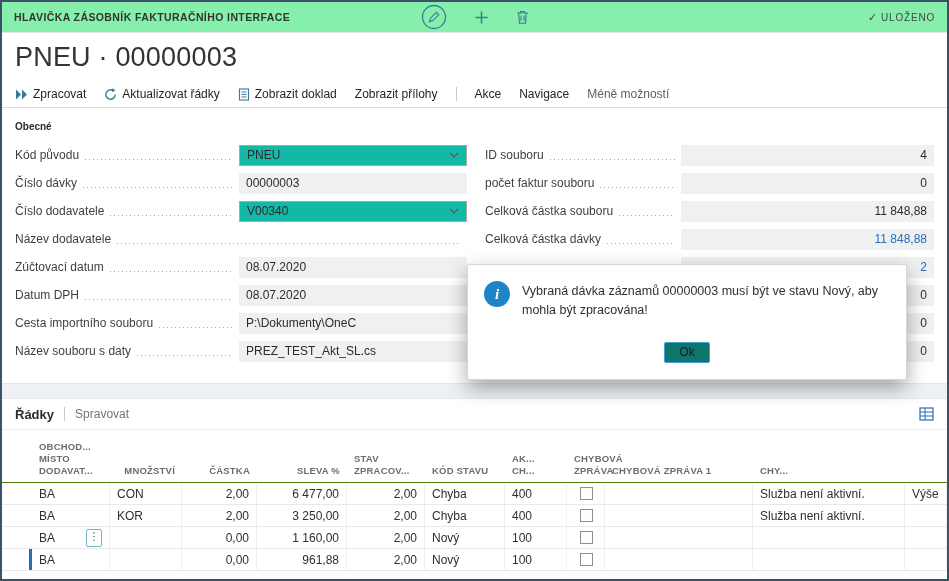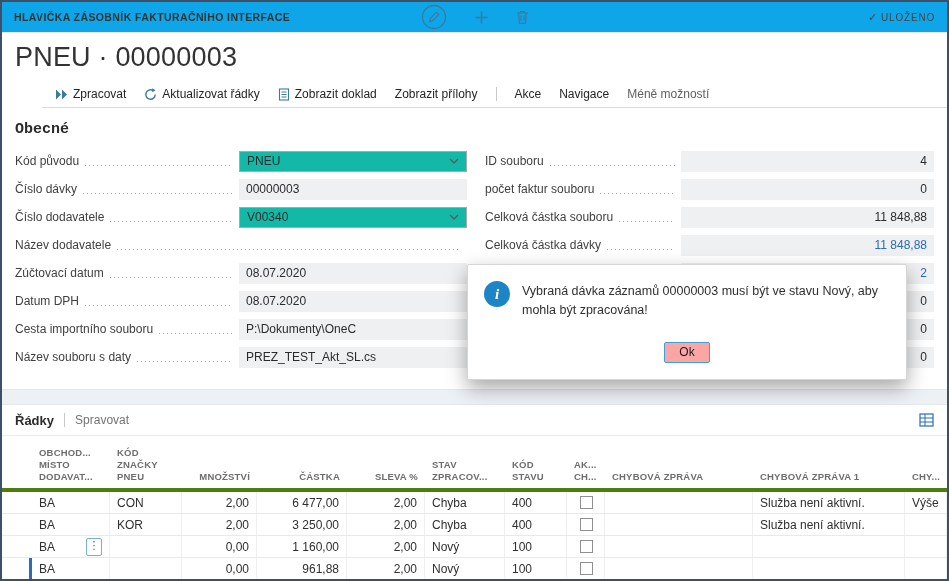--- a/index.html
+++ b/index.html
@@ -1,37 +1,37 @@
 <!DOCTYPE html>
 <html><head>
 <meta charset="utf-8">
 <style>
   html,body{margin:0;padding:0;}
   body{width:949px;height:581px;font-family:"Liberation Sans","DejaVu Sans",sans-serif;background:#fff;}
   .frame{position:relative;width:949px;height:581px;box-sizing:border-box;border:2px solid #3c5068;background:#fff;overflow:hidden;}
 
   
-  .topbar{height:30px;background:#0ea5e9;border-bottom:1px solid #e7e7e7;display:flex;align-items:center;padding:0 12px;position:relative;}
+  .topbar{height:30px;background:#86efac;border-bottom:1px solid #e7e7e7;display:flex;align-items:center;padding:0 12px;position:relative;}
   .breadcrumb{font-size:10.5px;font-weight:bold;color:#333;letter-spacing:.4px;cursor:pointer;position:relative;z-index:2;}
   .topbar-center{position:absolute;left:0;right:0;top:0;height:30px;display:flex;align-items:center;justify-content:center;gap:26px;z-index:1;}
   .tb-btn{display:flex;align-items:center;cursor:pointer;}
   .saved{margin-left:auto;display:flex;align-items:center;gap:3px;font-size:10px;color:#444;letter-spacing:.8px;z-index:2;}
   .saved .check{font-size:11px;}
 
   
   .title-row{height:48px;display:flex;align-items:center;padding:0 13px;}
   .title-row h1{margin:0;font-size:27px;font-weight:300;color:#333;letter-spacing:.2px;}
-  .action-bar{height:26px;display:flex;align-items:center;gap:18px;padding:0 13px;border-bottom:1px solid #dadada;margin-left:40px;}
+  .action-bar{height:26px;display:flex;align-items:center;gap:18px;padding:0 13px;border-bottom:1px solid #dadada;}
   .ab-item{display:flex;align-items:center;gap:5px;font-size:12px;color:#252525;cursor:pointer;white-space:nowrap;background:none;border:none;padding:0;font-family:inherit;}
   .ab-item.muted{color:#5f5f5f;}
   .vsep{width:1px;height:14px;background:#c8c8c8;}
 
   
   .general{padding:0 13px;}
-  .sec-title{padding:13px 0 9px;font-size:15px;font-weight:bold;color:#2b2b2b;font-family:Liberation Mono, monospace;}
+  .sec-title{padding:13px 0 9px;font-size:10px;font-weight:bold;color:#2b2b2b;}
   .fields{display:flex;gap:18px;padding-bottom:18px;}
   .fcol{display:flex;flex-direction:column;}
   .fcol.left{flex:0 0 452px;}
   .fcol.right{flex:1;}
   .frow{height:28px;display:flex;align-items:center;}
   .f-label{font-size:12px;color:#3f3f3f;white-space:nowrap;}
   .f-dots{flex:1;height:1px;margin:0 6px;align-self:center;transform:translateY(4px);background-image:repeating-linear-gradient(90deg,#a6a6a6 0 1px,transparent 1px 4px);}
   .f-box{box-sizing:border-box;height:21px;display:flex;align-items:center;padding:0 7px;font-size:12px;color:#2b2b2b;background:#eef0f2;overflow:hidden;white-space:nowrap;cursor:default;flex:0 0 auto;}
   .fcol.left .f-box{width:228px;}
   .fcol.right .f-box{width:253px;}
@@ -40,38 +40,38 @@
   .link{color:#2b6cb5;}
 
   .band{height:14px;background:#eef1f4;border-top:1px solid #e4e7ea;border-bottom:1px solid #e4e7ea;}
 
   
   .lines-head{height:30px;display:flex;align-items:center;gap:10px;padding:0 13px;border-bottom:1px solid #ececec;}
   .lines-title{font-size:13px;font-weight:bold;color:#2b2b2b;cursor:pointer;}
   .lines-manage{font-size:12px;color:#737373;cursor:pointer;}
   .excel{margin-left:auto;display:flex;align-items:center;cursor:pointer;}
   .thead,.tr{display:grid;grid-template-columns:30px 78px 72px 75px 90px 78px 80px 62px 38px 148px 152px 1fr;}
-  .thead{min-height:52px;align-items:end;border-bottom:4px solid #4d7c0f;}
+  .thead{min-height:52px;align-items:end;border-bottom:1px solid #4d7c0f;}
   .th{font-size:9.5px;font-weight:bold;color:#6d6d6d;letter-spacing:.2px;padding:3px 7px 5px;line-height:1.25;cursor:pointer;}
   .th.r{text-align:right;}
   .tr{height:21px;border-bottom:1px solid #e9e9e9;font-size:12px;}
   .td{display:flex;align-items:center;padding:0 7px;border-right:1px solid #f0f0f0;overflow:hidden;white-space:nowrap;color:#2f2f2f;}
   .td.r{justify-content:flex-end;}
   .td.sel{border-right:none;padding:0;}
   .tr.active .td.sel{box-shadow:inset -3px 0 0 #2b6cb5;}
   .cb{width:11px;height:11px;border:1px solid #8f8f8f;background:#fefefe;margin-left:6px;cursor:pointer;}
   .row-menu{margin-left:auto;width:14px;height:16px;border:1px solid #79b2c9;border-radius:2px;background:#fff;color:#1f7093;font-size:11px;line-height:14px;text-align:center;cursor:pointer;font-family:"DejaVu Sans",sans-serif;}
 
   
   .dialog{position:absolute;left:465px;top:262px;width:440px;box-sizing:border-box;background:#fff;border:1px solid #d6d6d6;border-radius:2px;box-shadow:0 8px 20px rgba(0,0,0,.35);padding:16px;z-index:5;}
   .dlg-body{display:flex;gap:12px;}
   .info-icon{flex:0 0 26px;width:26px;height:26px;border-radius:50%;background:#1d85c6;color:#fff;display:flex;align-items:center;justify-content:center;font:italic bold 15px "Liberation Serif",serif;}
   .dlg-msg{font-size:12.5px;line-height:1.5;color:#2f2f2f;padding-top:1px;}
   .dlg-footer{display:flex;justify-content:center;margin-top:22px;}
-  .ok-btn{min-width:46px;height:21px;background:#fca5a5;border:1px solid #41a0d6;border-radius:2px;font-size:12px;color:#1b1b1b;font-family:inherit;cursor:pointer;}
+  .ok-btn{min-width:46px;height:21px;background:#0f766e;border:1px solid #41a0d6;border-radius:2px;font-size:12px;color:#1b1b1b;font-family:inherit;cursor:pointer;}
 </style>
 </head>
 <body>
 
 <div class="frame">
 
   <header class="topbar">
     <span class="breadcrumb">HLAVIČKA ZÁSOBNÍK FAKTURAČNÍHO INTERFACE</span>
     <div class="topbar-center">
       <span class="tb-btn">
@@ -277,21 +277,20 @@
             <rect x="1" y="1" width="13" height="12" fill="none" stroke="#2b6cb5" stroke-width="1.2"></rect>
             <path d="M1 5h13M1 9h13M6 1v12" stroke="#2b6cb5" stroke-width="1"></path>
           </svg>
       </span>
     </div>
 
     <div class="grid">
       <div class="thead">
         <div class="th"></div>
         <div class="th">OBCHOD... MÍSTO DODAVAT...</div>
-        <div class="th">KÓD ZNAČKY PNEU</div>
         <div class="th r">MNOŽSTVÍ</div>
         <div class="th r">ČÁSTKA</div>
         <div class="th r">SLEVA %</div>
         <div class="th">STAV ZPRACOV...</div>
         <div class="th">KÓD STAVU</div>
         <div class="th">AK... CH...</div>
         <div class="th">CHYBOVÁ ZPRÁVA</div>
         <div class="th">CHYBOVÁ ZPRÁVA 1</div>
         <div class="th">CHY...</div>
       </div>

